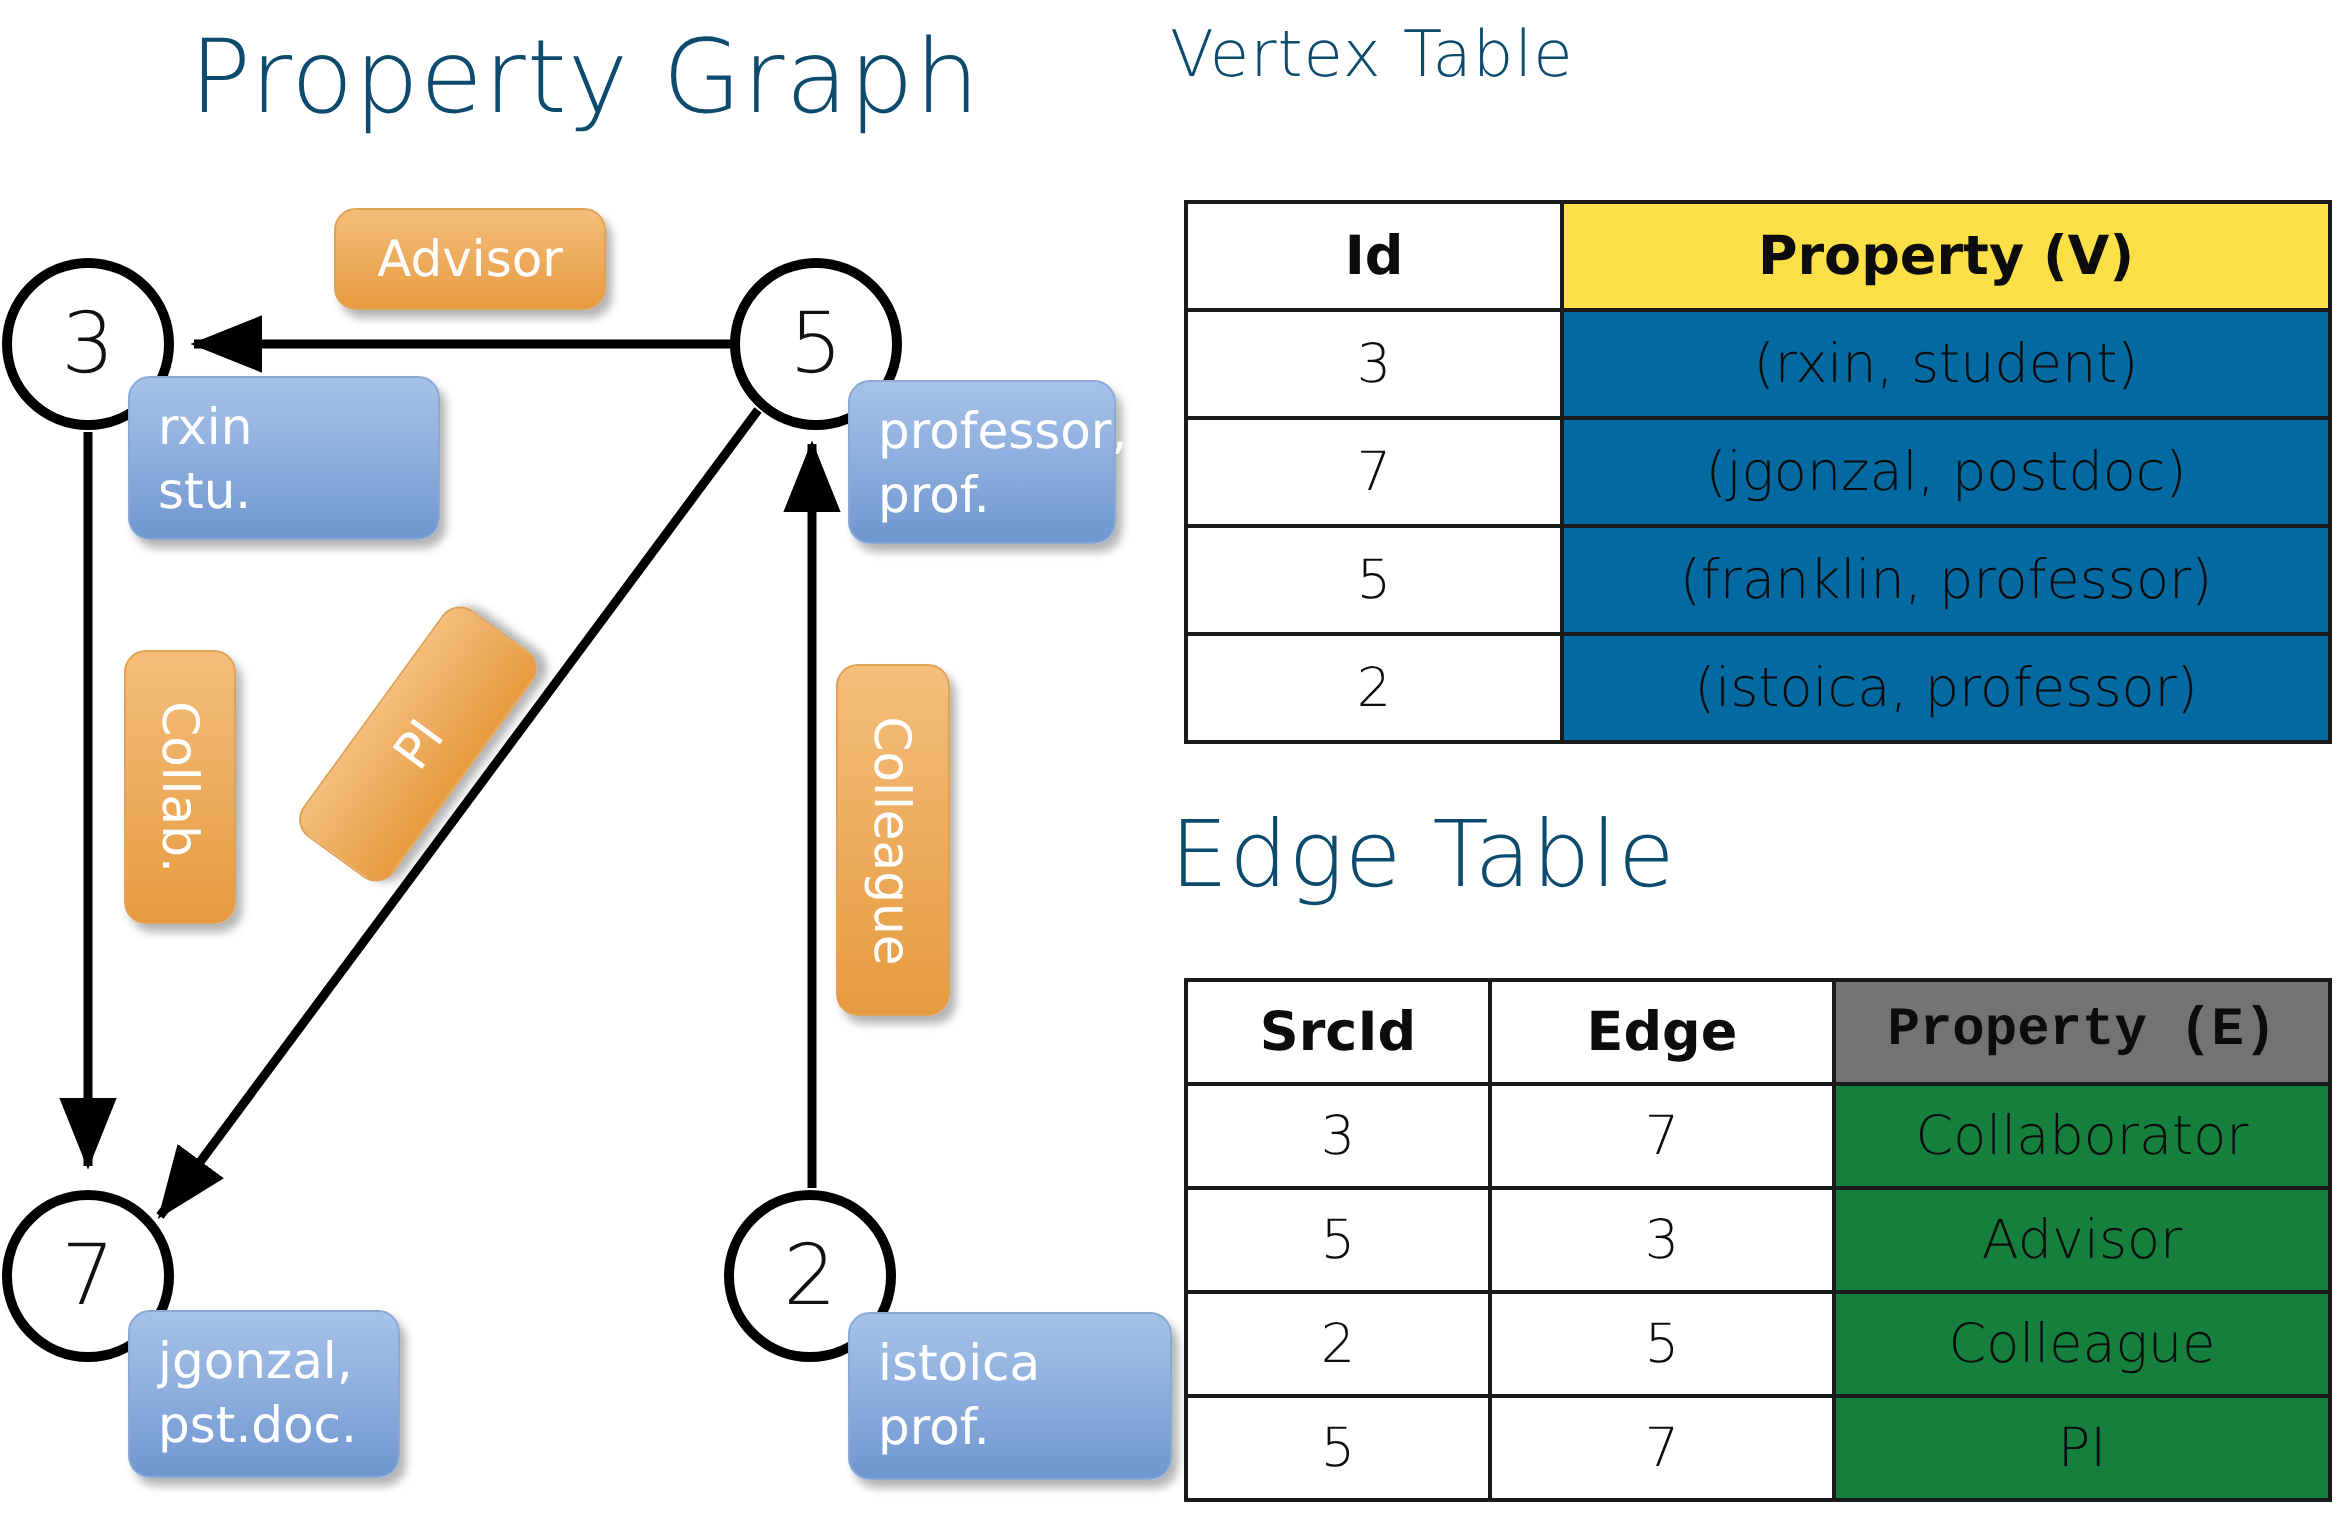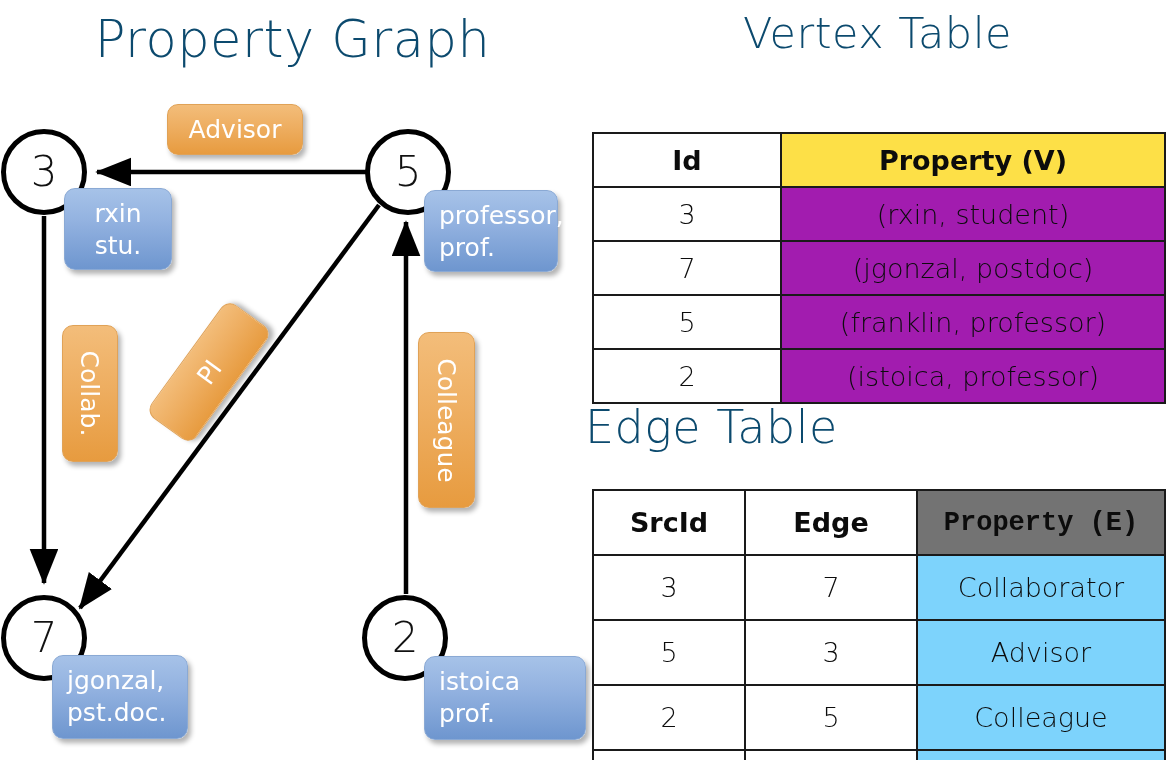--- a/index.html
+++ b/index.html
@@ -25,22 +25,21 @@
     letter-spacing: 0.5px;
     white-space: nowrap;
   }
   #title-property-graph {
     left: 0; top: 10px; width: 585px;
     text-align: center;
     font-size: 51px;
   }
   #title-vertex-table {
     left: 585px; top: 8px; width: 585px;
-    text-align: center;
-    font-size: 43px;
+    font-size: 32px;
   }
   #title-edge-table {
     left: 585px; top: 400px; width: 585px;
     text-align: left;
     font-size: 46px;
   }
 
   
   #graph-panel {
     position: absolute;
@@ -122,35 +121,34 @@
   }
   .tbl th {
     font-weight: 700;
     font-size: 27px;
   }
   .tbl td { font-size: 27px; }
 
   #vertex-table {
     left: 592px; top: 100px;
     width: 574px;
-    margin-top: 32px;
   }
   #vertex-table col.c-id { width: 188px; }
   #vertex-table tr { height: 54px; }
-  #vertex-table .prop-cell { background: #a21caf; }
+  #vertex-table .prop-cell { background: #0369a1; }
   #vertex-table th.prop-cell { background: #fde047; }
 
   #edge-table {
     left: 592px; top: 489px;
     width: 574px;
   }
   #edge-table col.c-src { width: 152px; }
   #edge-table col.c-dst { width: 172px; }
-  #edge-table tr { height: 65px; }
-  #edge-table .prop-cell { background: #7dd3fc; }
+  #edge-table tr { height: 52px; }
+  #edge-table .prop-cell { background: #15803d; }
   #edge-table th.prop-cell { background: #737373; font-family: Liberation Mono, monospace; }
 </style>
 </head>
 <body>
 
 <div class="title" id="title-property-graph">Property Graph</div>
 
 <div class="title" id="title-vertex-table">Vertex Table</div>
 
 <div class="title" id="title-edge-table">Edge Table</div>
@@ -182,31 +180,31 @@
   </div>
 
   <div class="node-circle" style="left:1px; top:595px;">
     <span>7</span>
   </div>
 
   <div class="node-circle" style="left:362px; top:595px;">
     <span>2</span>
   </div>
 
-  <div class="prop-box vbox" style="left:64px; top:188px; width:108px; height:82px;text-align:center;">
+  <div class="prop-box vbox" style="left:64px; top:188px; width:156px; height:82px;">
     <div>rxin</div>
     <div>stu.</div>
   </div>
 
   <div class="prop-box vbox" style="left:424px; top:190px; width:134px; height:82px;">
     <div>professor,</div>
     <div>prof.</div>
   </div>
 
-  <div class="prop-box vbox" style="left:52px; top:655px; width:136px; height:84px;">
+  <div class="prop-box vbox" style="left:64px; top:655px; width:136px; height:84px;">
     <div>jgonzal,</div>
     <div>pst.doc.</div>
   </div>
 
   <div class="prop-box vbox" style="left:424px; top:656px; width:162px; height:84px;">
     <div>istoica</div>
     <div>prof.</div>
   </div>
 
   <div class="prop-box ebox" style="left:167px; top:104px; width:136px; height:51px;">

